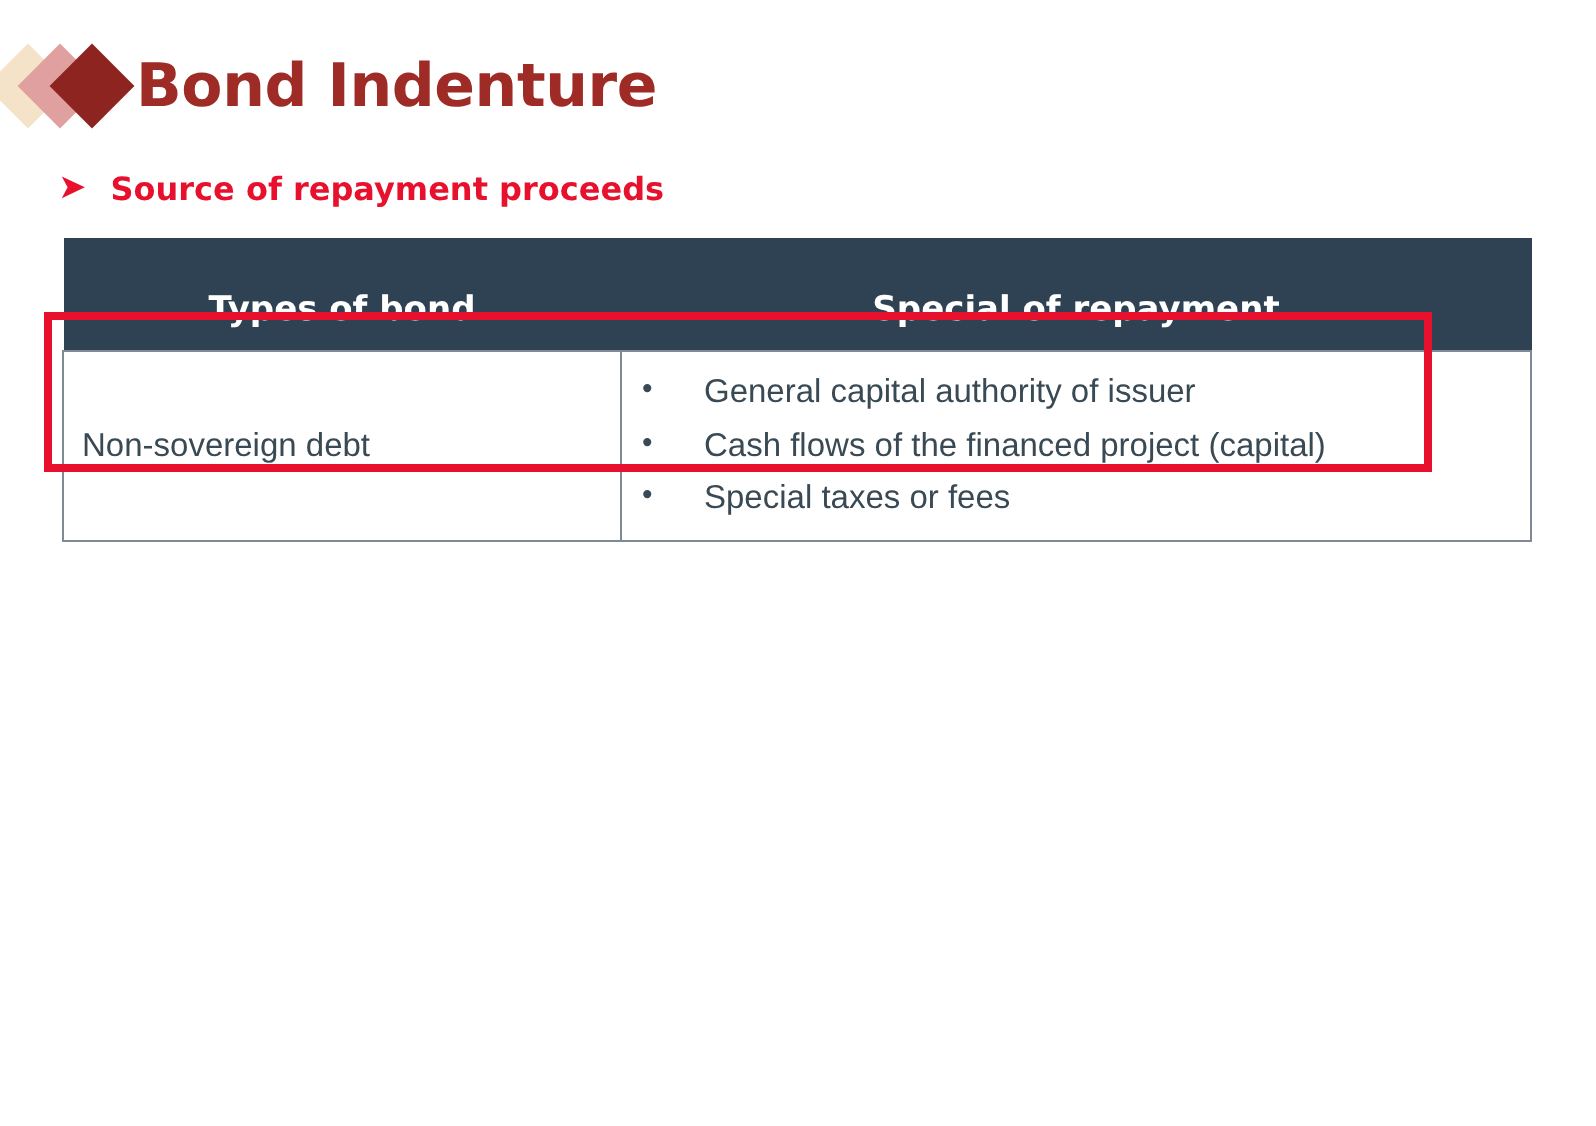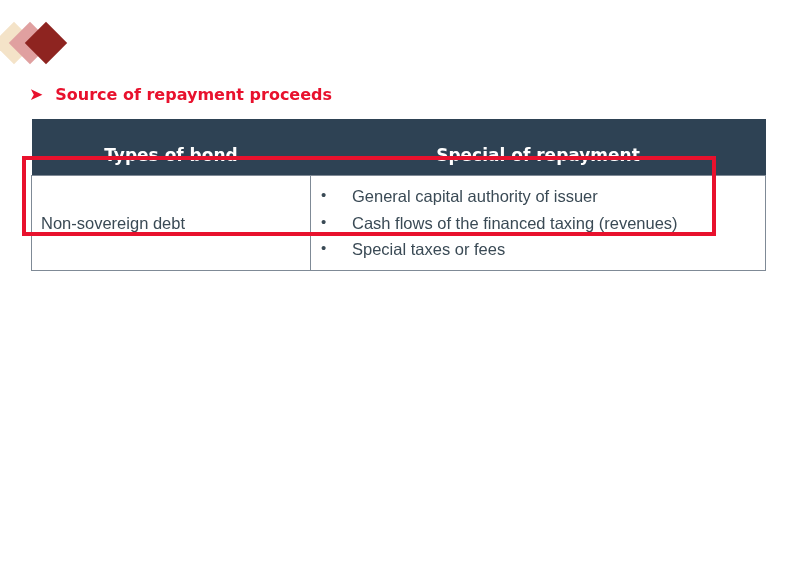--- a/index.html
+++ b/index.html
@@ -146,20 +146,21 @@
 </style>
 </head>
 <body>
 
 <div class="slide-title-row">
   <div class="logo-mark">
     <span class="dia dia-1"></span>
     <span class="dia dia-2"></span>
     <span class="dia dia-3"></span>
   </div>
+  <div class="slide-title">Bond Indenture</div>
 </div>
 
 <div class="subhead">
   <span class="arrow-bullet">➤</span>
   <span class="subhead-text">Source of repayment proceeds</span>
 </div>
 
 <table class="bond-table">
   <colgroup>
       <col class="c1">
@@ -170,21 +171,21 @@
       <th>Types of bond</th>
       <th>Special of repayment</th>
     </tr>
   </thead>
   <tbody>
     <tr>
       <td class="type-cell">Non-sovereign debt</td>
       <td class="src-cell">
         <ul class="src-list">
           <li>General capital authority of issuer</li>
-          <li>Cash flows of the financed taxing (revenues)</li>
+          <li>Cash flows of the financed project (capital)</li>
           <li>Special taxes or fees</li>
         </ul>
       </td>
     </tr>
   </tbody>
 </table>
 
 <div class="highlight-box"></div>
 
 </body></html>

